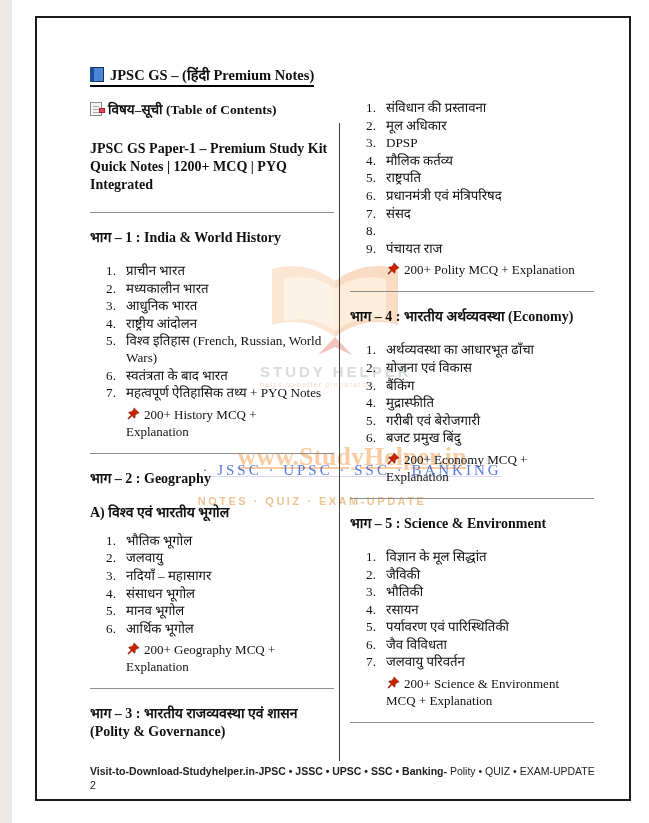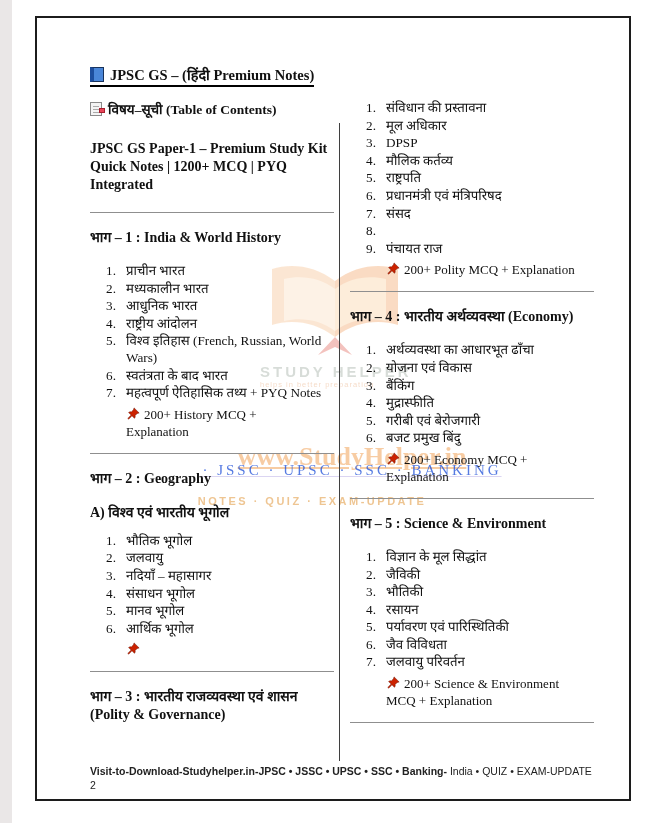--- a/index.html
+++ b/index.html
@@ -170,21 +170,21 @@
             <span class="txt">मानव भूगोल</span>
           </li>
           <li>
             <span class="num">6.</span>
             <span class="txt">आर्थिक भूगोल</span>
           </li>
         </ol>
       <div class="pin-note w-narrow">
         <svg class="pin-icon" viewBox="0 0 16 16">
             <path d="M9.2 1l5.8 5.8-2.2.5-2.4 2.5c.3 1.2.1 2.4-.7 3.1l-2.9-2.9L3 13.9l-.9-.9 3.8-3.8L3 6.3c.7-.8 1.9-1 3.1-.7l2.5-2.4L9.2 1z" fill="#cc2200" stroke="#6e1200" stroke-width=".6"></path>
-          </svg>
+          </svg><span>200+ Geography MCQ + Explanation</span>
       </div>
 
       <hr class="divider">
 
       <h3 class="sec-heading">
         <span>भाग – 3 : भारतीय राजव्यवस्था एवं शासन</span><br>
         <span>(Polity &amp; Governance)</span>
       </h3>
     </div>
 
@@ -304,18 +304,18 @@
       <div class="pin-note w-mid">
         <svg class="pin-icon" viewBox="0 0 16 16">
             <path d="M9.2 1l5.8 5.8-2.2.5-2.4 2.5c.3 1.2.1 2.4-.7 3.1l-2.9-2.9L3 13.9l-.9-.9 3.8-3.8L3 6.3c.7-.8 1.9-1 3.1-.7l2.5-2.4L9.2 1z" fill="#cc2200" stroke="#6e1200" stroke-width=".6"></path>
           </svg><span>200+ Science &amp; Environment MCQ + Explanation</span>
       </div>
 
       <hr class="divider">
     </div>
 
     <div class="footer">
-      <div><b>Visit-to-Download-Studyhelper.in-JPSC • JSSC • UPSC • SSC • Banking-</b><span> India • QUIZ • EXAM-UPDATE</span></div>
+      <div><b>Visit-to-Download-Studyhelper.in-JPSC • JSSC • UPSC • SSC • Banking-</b><span> Polity • QUIZ • EXAM-UPDATE</span></div>
       <div>2</div>
     </div>
 
   </div>
 </div>
 
 </body></html>

